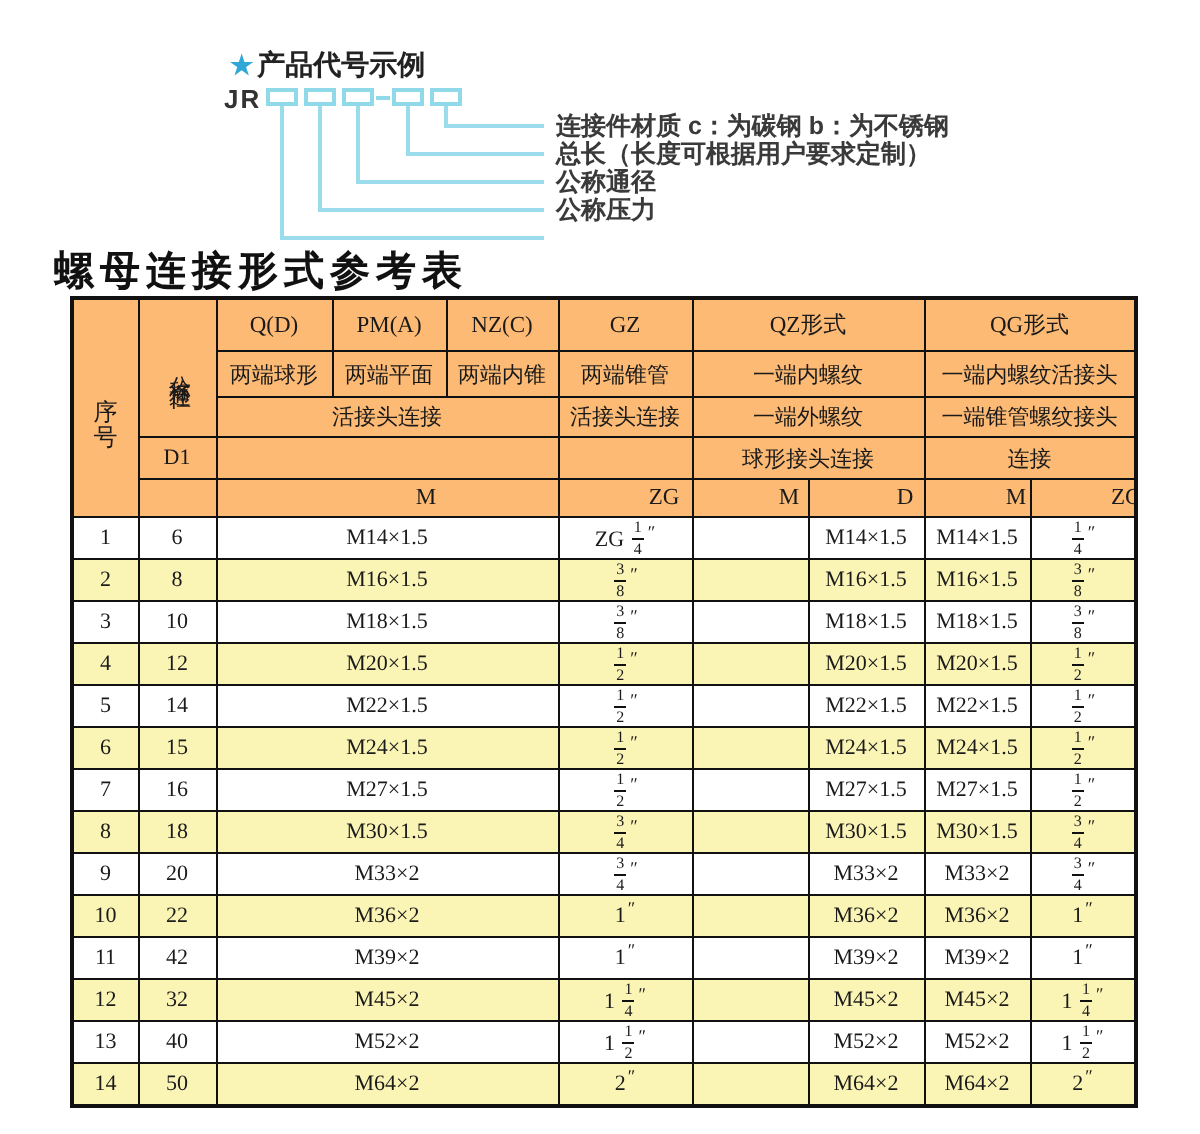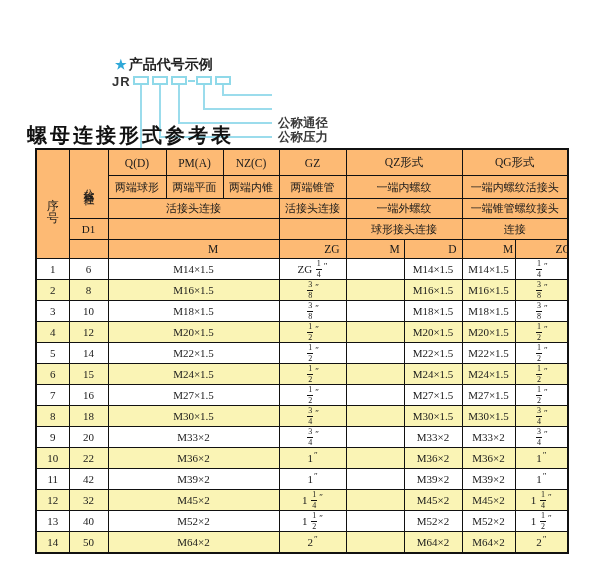--- a/index.html
+++ b/index.html
@@ -1,21 +1,21 @@
 <!DOCTYPE html>
 <html><head>
 <meta charset="utf-8">
 <style>
   html,body{margin:0;padding:0;}
   body{
     width:600px;height:567px;position:relative;background:#ffffff;
     font-family:"Liberation Sans", sans-serif;color:#222;overflow:hidden;
   }
   
-  .diagram{position:absolute;left:0;top:0;width:600px;height:148px;margin-top:32px;}
+  .diagram{position:absolute;left:0;top:0;width:600px;height:148px;}
   .diag-title{position:absolute;left:115px;top:24px;font-size:14px;font-weight:bold;color:#222;}
   .diag-title .star{color:#2fa8d8;margin-right:2px;font-size:13px;}
   .code-prefix{position:absolute;left:112px;top:42px;font-size:13px;font-weight:bold;color:#333;letter-spacing:1px;}
   .jrbox{position:absolute;top:44px;width:16px;height:9px;border:2px solid #8fd9e9;box-sizing:border-box;background:#fff;}
   .code-dash{position:absolute;top:48px;width:7px;height:2px;background:#8fd9e9;}
   .vline{position:absolute;width:2px;background:#9bdcec;}
   .hline{position:absolute;height:2px;background:#9bdcec;}
   .code-label{position:absolute;left:278px;font-size:12.5px;font-weight:bold;color:#3a3a3a;line-height:16px;white-space:nowrap;}
   
   .table-title{
@@ -67,20 +67,22 @@
   <div class="hline" style="left:222px;top:62px;width:50px;"></div>
   <div class="vline" style="left:203px;top:53px;height:24px;"></div>
   <div class="hline" style="left:203px;top:76px;width:69px;"></div>
   <div class="vline" style="left:178px;top:53px;height:38px;"></div>
   <div class="hline" style="left:178px;top:90px;width:94px;"></div>
   <div class="vline" style="left:159px;top:53px;height:52px;"></div>
   <div class="hline" style="left:159px;top:104px;width:113px;"></div>
   <div class="vline" style="left:140px;top:53px;height:66px;"></div>
   <div class="hline" style="left:140px;top:118px;width:132px;"></div>
 
+  <div class="code-label" style="top:55px;">连接件材质  c：为碳钢  b：为不锈钢</div>
+  <div class="code-label" style="top:69px;">总长（长度可根据用户要求定制）</div>
   <div class="code-label" style="top:83px;">公称通径</div>
   <div class="code-label" style="top:97px;">公称压力</div>
 </div>
 
 <div class="table-title">螺母连接形式参考表</div>
 
 <table class="ref">
   <colgroup>
     <col style="width:33px">
       <col style="width:39px">

